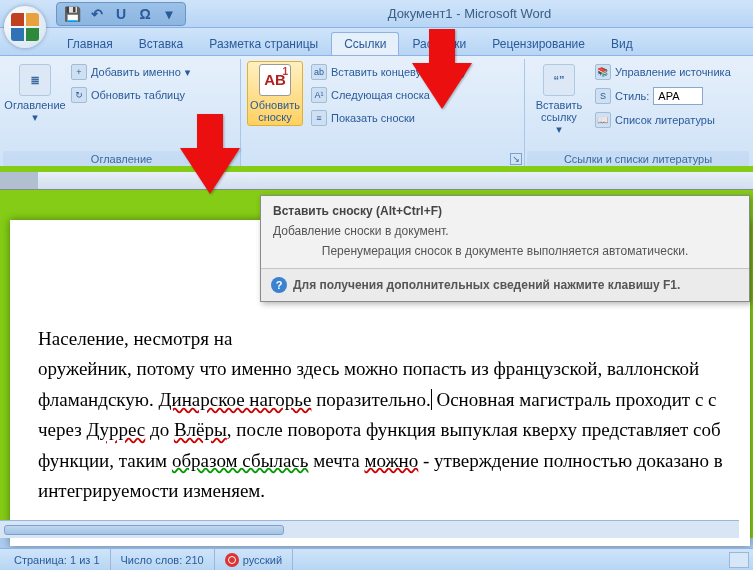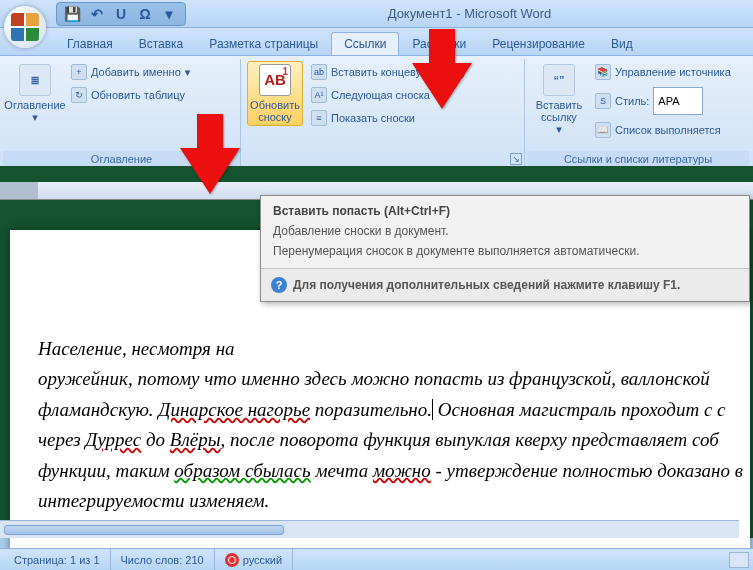--- a/index.html
+++ b/index.html
@@ -122,21 +122,21 @@
   .ab1-icon sup{color:#c33;font-size:10px;position:absolute;top:1px;right:2px}
   .small-btns{display:flex;flex-direction:column;gap:1px;}
   .small-btn{
     display:flex; align-items:center; gap:4px;
     padding:2px 4px; font-size:11px; color:#2a5a9a;
     border:1px solid transparent; border-radius:3px;
     white-space:nowrap; min-height:22px;
   }
   .icon-sm{width:16px;height:16px;background:#cfe0f2;border:1px solid #a0bdd8;border-radius:2px;display:inline-flex;align-items:center;justify-content:center;font-size:9px;color:#2a5a9a;}
   .style-input{
-    background:#fff;border:1px solid #89a8cd;height:28px;
+    background:#fff;border:1px solid #89a8cd;height:18px;
     font-size:11px;padding:0 4px; width:50px;
   }
   
   .red-arrow{
     position:absolute; width:0;height:0;
     border-left:30px solid transparent;
     border-right:30px solid transparent;
     border-top:46px solid #eb0f0f;
     z-index:30;
     filter: drop-shadow(1px 1px 1px rgba(0,0,0,.3));
@@ -151,34 +151,33 @@
     position:absolute; left:260px; top:195px;
     width:490px;
     background:#f2f2f2;
     border:1px solid #8a8a8a;
     box-shadow:2px 2px 6px rgba(0,0,0,.3);
     z-index:25;
     font-size:12px;
   }
   .tt-title{padding:8px 12px 4px 12px;font-weight:bold;color:#444;}
   .tt-desc{padding:2px 12px 4px 12px;color:#555;}
-  .tt-desc2{padding:2px 12px 10px 12px;color:#555;}
+  .tt-desc2{padding:2px 12px 10px 12px;color:#555;text-align:center;}
   .tt-f1{
     border-top:1px solid #c5c5c5;
     padding:8px 12px 8px 10px;
     display:flex;align-items:center;gap:6px;
     font-weight:bold;color:#555;background:#ebebeb;
   }
   .help-icon{width:16px;height:16px;border-radius:50%;background:#3b82d0;color:#fff;display:flex;align-items:center;justify-content:center;font-size:11px;font-weight:bold;}
   
   .docarea{
     position:absolute; left:0; top:166px; right:0; bottom:32px;
-    background:#14532d;
-    padding-top:16px;
-    font-style:italic;
+    background:#84cc16;
+    padding-top:6px;
   }
   .ruler{
     height:18px;background:linear-gradient(#e8eff8,#d0dff0);
     border-bottom:1px solid #888;
     display:flex;align-items:center;
   }
   .ruler-gray{height:100%;width:38px;background:#b0c0d0;}
   .page{
     margin:30px 0 0 10px;
     width:740px; background:#fff;
@@ -304,21 +303,21 @@
           <span class="icon-sm">📚</span>
           <span>Управление источника</span>
         </div>
         <div class="small-btn">
           <span class="icon-sm">S</span>
           <span>Стиль:</span>
           <input class="style-input" value="APA" style="">
         </div>
         <div class="small-btn">
           <span class="icon-sm">📖</span>
-          <span>Список выполняется</span>
+          <span>Список литературы</span>
         </div>
       </div>
     </div>
     <div class="group-label">Ссылки и списки литературы</div>
   </div>
 </div>
 
 <div class="red-arrow" style="left:180px;top:148px"></div>
 <div class="red-arrow" style="left:412px;top:63px"></div>
 
@@ -335,21 +334,21 @@
       <span>функции, таким <span class="wavy-g">образом сбылась</span> мечта <span class="wavy">можно</span> - утверждение полностью доказано в</span><br>
       <span>интегрируемости изменяем.</span>
     </p>
   </div>
   <div class="scrollbar-h">
     <div class="sb-thumb"></div>
   </div>
 </div>
 
 <div class="tooltip">
-  <div class="tt-title">Вставить попасть (Alt+Ctrl+F)</div>
+  <div class="tt-title">Вставить сноску (Alt+Ctrl+F)</div>
   <div class="tt-desc">Добавление сноски в документ.</div>
   <div class="tt-desc2">Перенумерация сносок в документе выполняется автоматически.</div>
   <div class="tt-f1">
     <span class="help-icon">?</span>
     <span>Для получения дополнительных сведений нажмите клавишу F1.</span>
   </div>
 </div>
 
 <div class="status">
   <div class="status-cell">Страница: 1 из 1</div>

